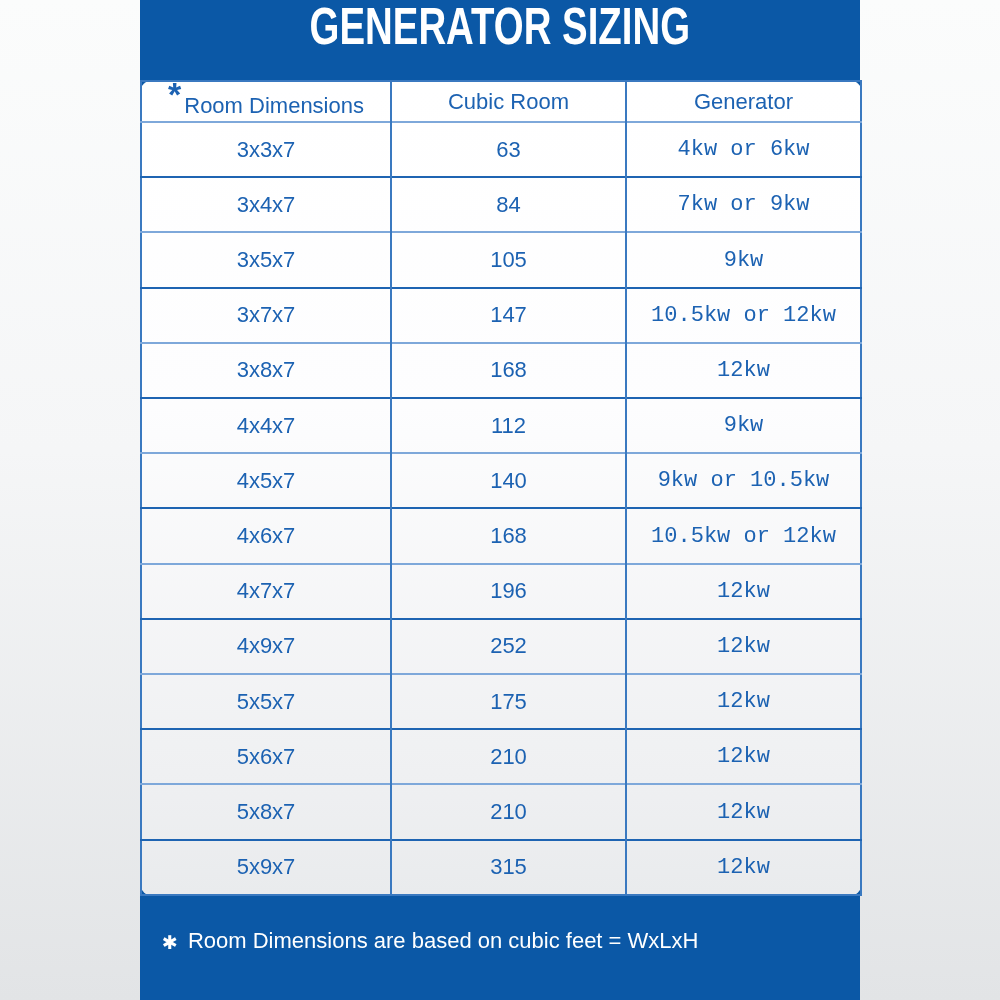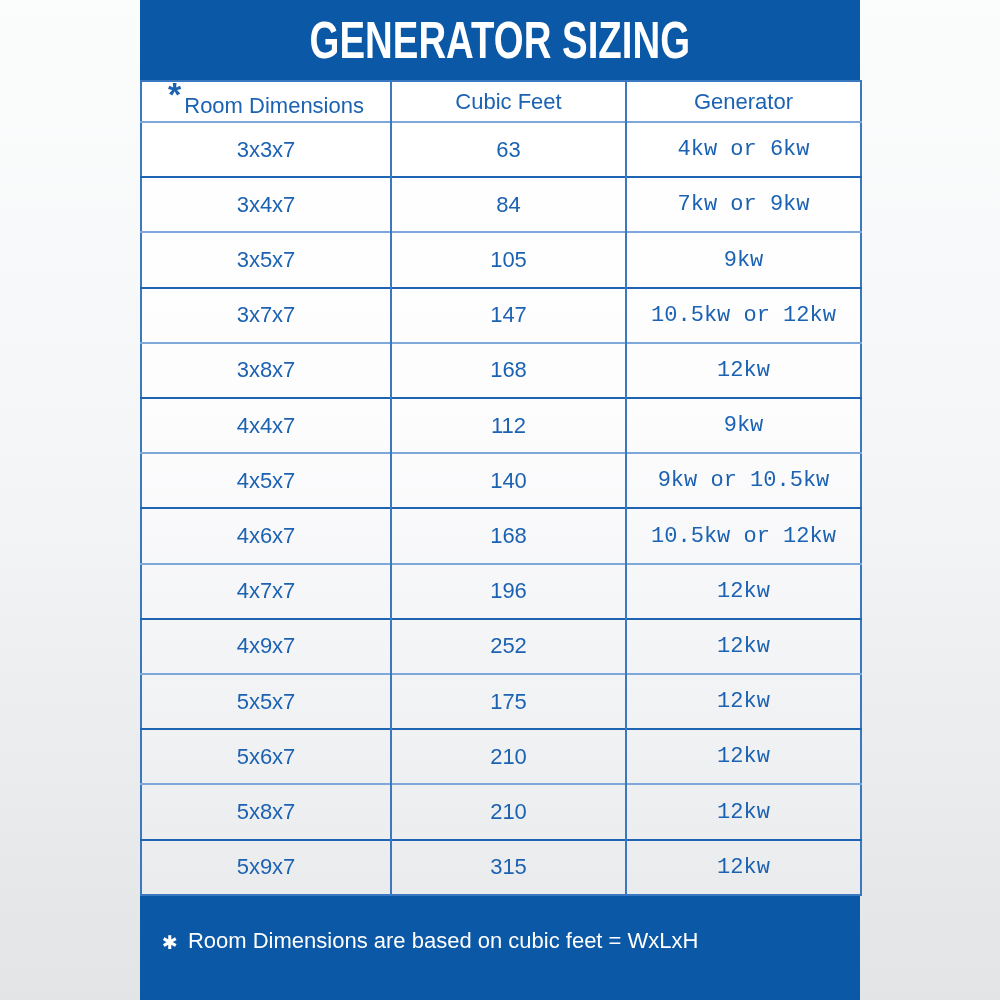--- a/index.html
+++ b/index.html
@@ -22,41 +22,41 @@
     height: 1000px;
     background: var(--panel-blue);
   }
   .title-bar {
     position: absolute;
     left: 0;
     top: 0;
     width: 720px;
     height: 80px;
     display: flex;
-    align-items: center;
     justify-content: center;
   }
   .title-text {
     color: var(--title-text);
     font-size: 48px;
     font-weight: 700;
     letter-spacing: 0px;
     transform: scale(0.80, 1.08);
     transform-origin: center center;
     white-space: nowrap;
   }
   table.sizing {
     position: absolute;
     left: 0;
     top: 80px;
     width: 720px;
     height: 816px;
     border-collapse: collapse;
     table-layout: fixed;
     background: linear-gradient(180deg, #ffffff 0%, #fdfdfe 40%, #eff0f2 85%, #e9ebed 100%);
+    border-radius: 13px;
   }
   table.sizing th, table.sizing td {
     text-align: center;
     vertical-align: middle;
     font-size: 22px;
     color: var(--cell-text);
     padding: 0;
     white-space: nowrap;
     font-weight: 400;
   }
@@ -113,21 +113,21 @@
       <colgroup>
         <col style="width:250px">
         <col style="width:235px">
         <col style="width:235px">
       </colgroup>
       <thead>
         <tr>
           <th>
             <span class="ast">*</span><span>Room Dimensions</span>
           </th>
-          <th>Cubic Feet</th>
+          <th>Cubic Room</th>
           <th>Generator</th>
         </tr>
       </thead>
       <tbody>
           <tr>
             <td>3x3x7</td>
             <td>63</td>
             <td class="gen">4kw or 6kw</td>
           </tr>
           <tr>

